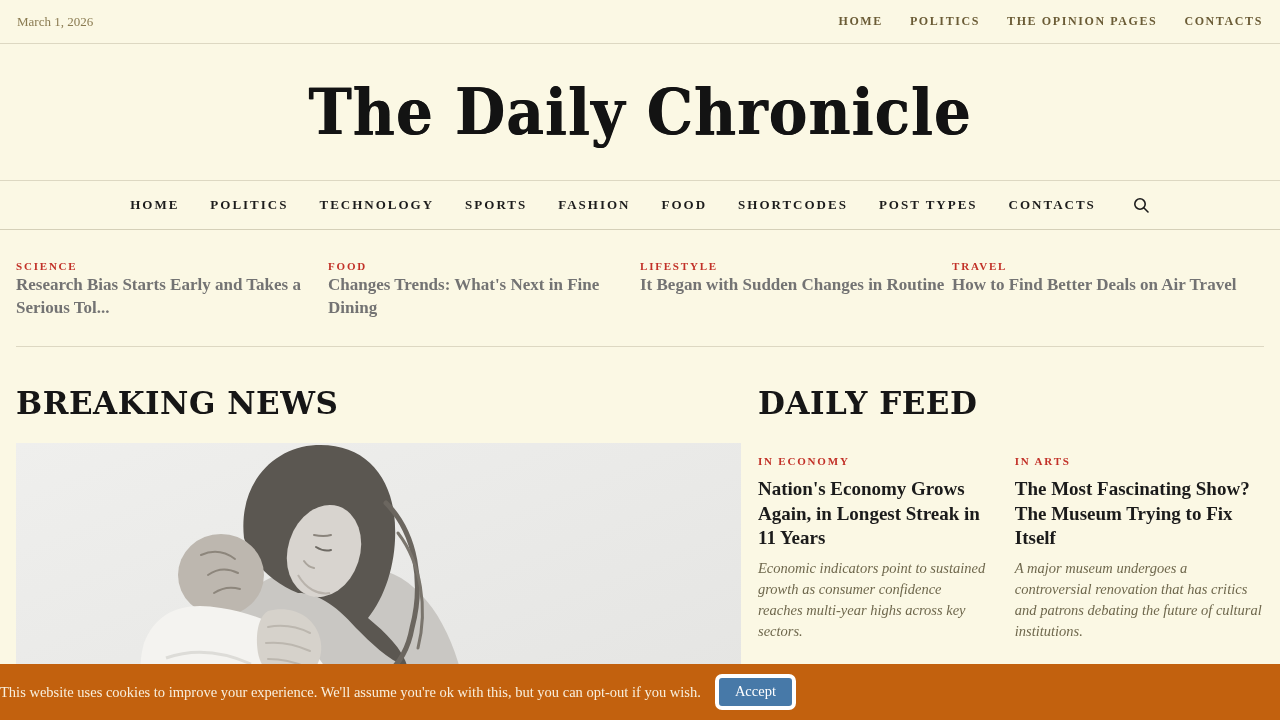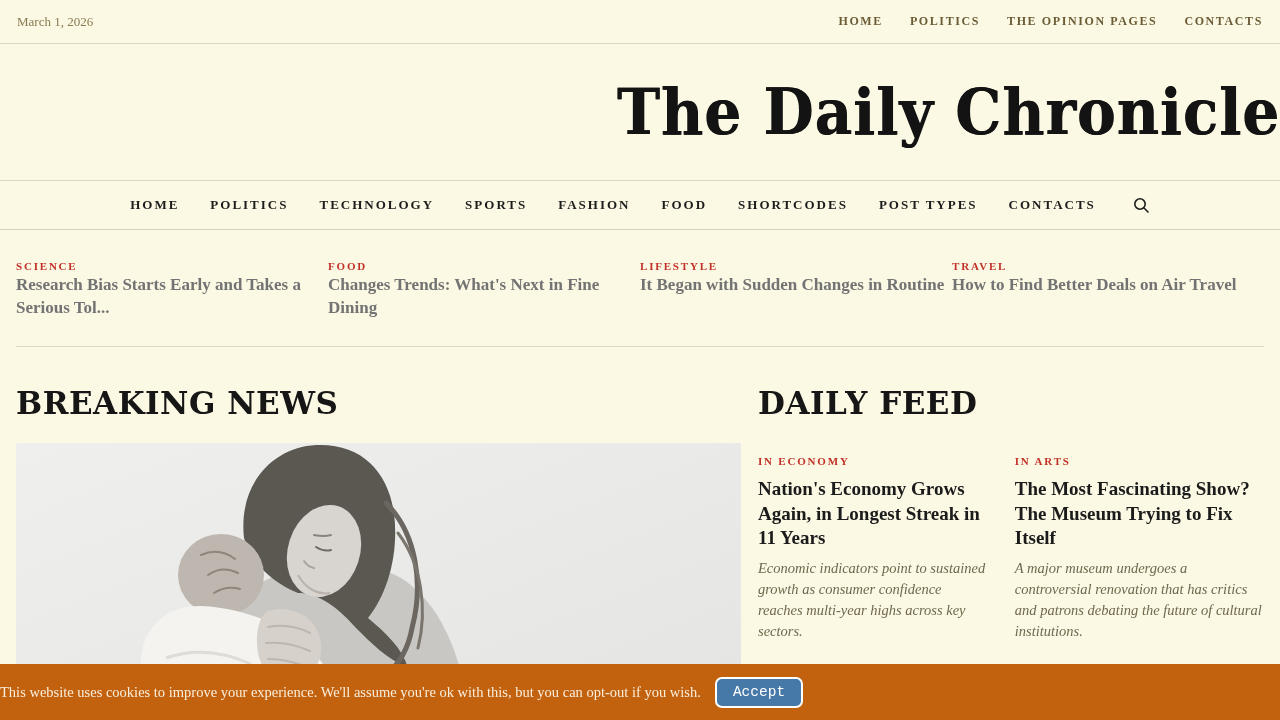--- a/index.html
+++ b/index.html
@@ -30,21 +30,21 @@
     letter-spacing: 1.6px;
     color: #6b5c36;
     text-decoration: none;
   }
 
   
   .masthead {
     height: 136px;
     display: flex;
     align-items: center;
-    justify-content: flex-end;
+    justify-content: center;
   }
   .logo {
     font-family: "DejaVu Serif", serif;
     font-weight: bold;
     font-size: 58px;
     color: #131313;
     letter-spacing: 1px;
     transform: scaleY(1.08);
     text-shadow: 0.6px 0 0 #131313;
     cursor: pointer;
@@ -156,24 +156,24 @@
     align-items: center;
     gap: 14px;
     z-index: 10;
   }
   .cookie-msg {
     font-size: 14.5px;
     color: #f8efdd;
   }
   .cookie-accept {
     background: #4779a8;
-    border: 2px solid #ffffff;
+    border: 4px solid #ffffff;
     border-radius: 7px;
     color: #ffffff;
-    font-family: Liberation Mono, monospace;
+    font-family: Liberation Serif, serif;
     font-size: 14.5px;
     padding: 5px 16px 6px 16px;
     cursor: pointer;
   }
 </style>
 </head>
 <body>
 
 <header class="topbar">
   <span class="topbar-date">March 1, 2026</span>

